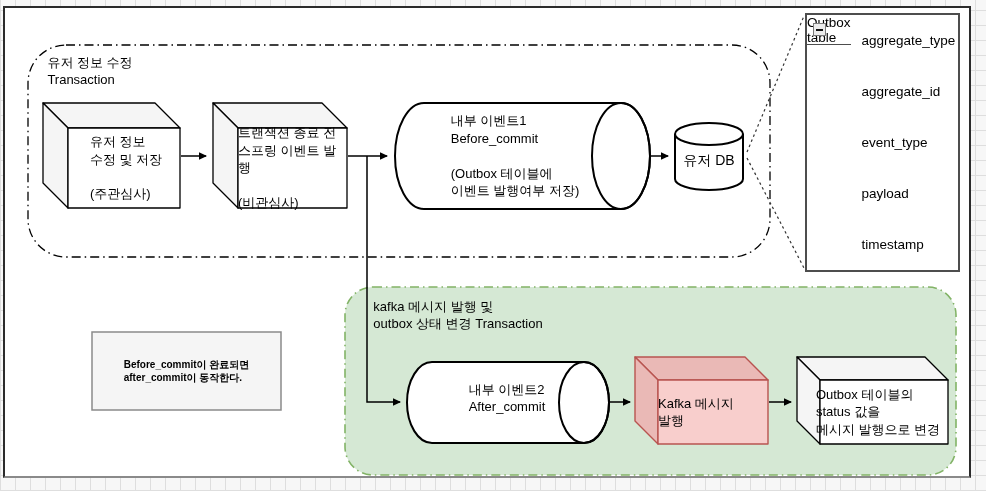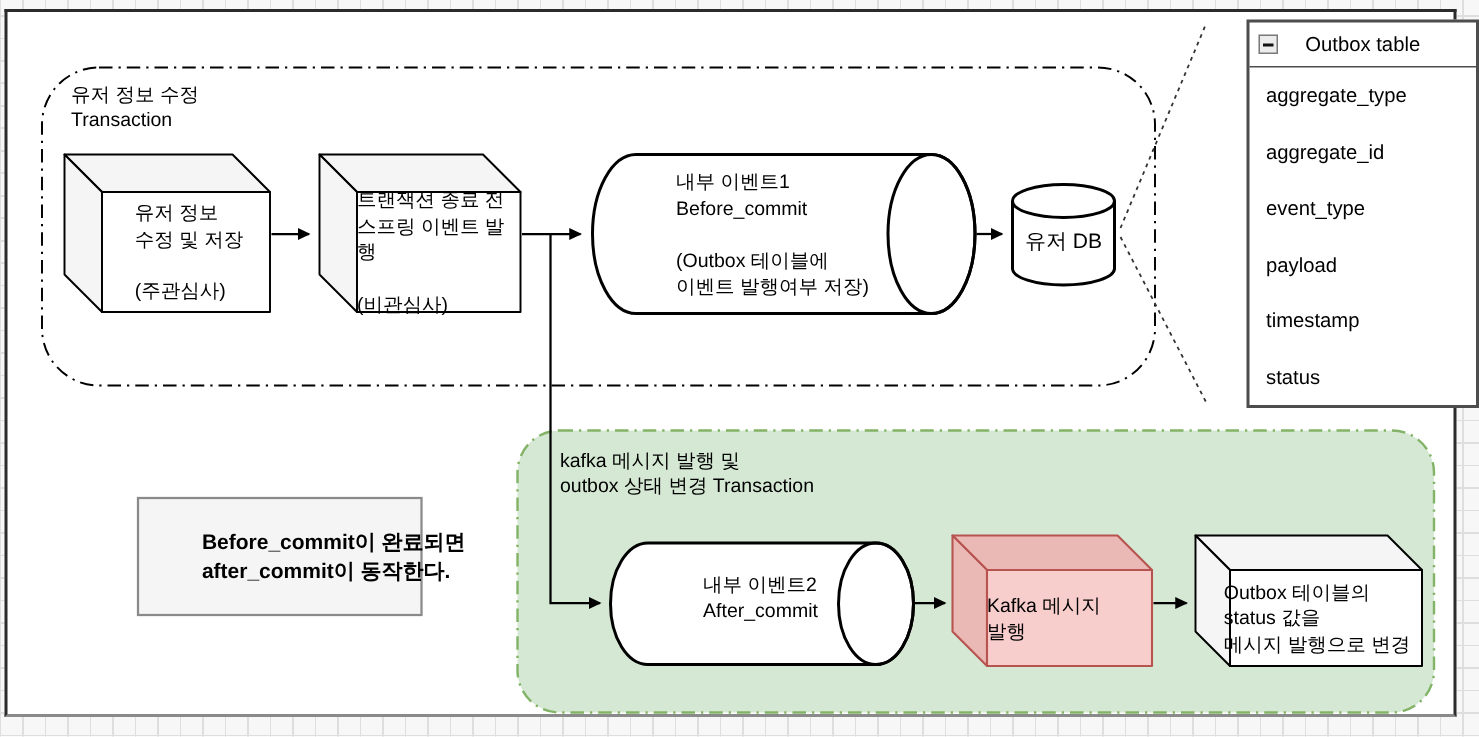--- a/index.html
+++ b/index.html
@@ -25,26 +25,26 @@
     box-sizing:border-box;
   }
   svg.layer{position:absolute;left:0;top:0;}
   .txt{
     position:absolute;
     display:flex;align-items:center;justify-content:center;
     text-align:left;
     white-space:pre-line;
     font-size:13px;line-height:1.34;color:#000;
   }
-  .note-text{font-weight:bold;font-size:14px;padding-left:36px;}
+  .note-text{font-weight:bold;font-size:10px;}
   
   .outbox{
-    position:absolute;left:831px;top:13px;width:155px;height:259px;
+    position:absolute;left:805px;top:13px;width:155px;height:259px;
     background:#ffffff;border:2px solid #4d4d4d;box-sizing:border-box;
-    display:flex;flex-direction:column;
+    display:flex;flex-direction:row;
   }
   .outbox-header{
     position:relative;height:29px;flex:0 0 29px;
     border-bottom:1.5px solid #4d4d4d;
     display:flex;align-items:center;justify-content:center;
     font-size:13.5px;color:#000;
   }
   .collapse-btn{
     position:absolute;left:6px;top:8px;width:13px;height:13px;
     border:1px solid #7a7a7a;background:#ececec;box-sizing:border-box;
@@ -158,21 +158,20 @@
         <span class="collapse-bar"></span>
       </span>
       <span>Outbox table</span>
     </div>
     <div class="outbox-body">
       <div class="outbox-row">aggregate_type</div>
       <div class="outbox-row">aggregate_id</div>
       <div class="outbox-row">event_type</div>
       <div class="outbox-row">payload</div>
       <div class="outbox-row">timestamp</div>
-      <div class="outbox-row">status</div>
     </div>
   </div>
 
   <div class="txt note-text" style="left:92px;top:332px;width:189px;height:78px;">Before_commit이 완료되면
 after_commit이 동작한다.</div>
 
   <div class="txt" style="left:348px;top:294px;width:220px;height:42px;">kafka 메시지 발행 및
 outbox 상태 변경 Transaction</div>
 
   <div class="txt" style="left:412px;top:364px;width:190px;height:68px;">내부 이벤트2

